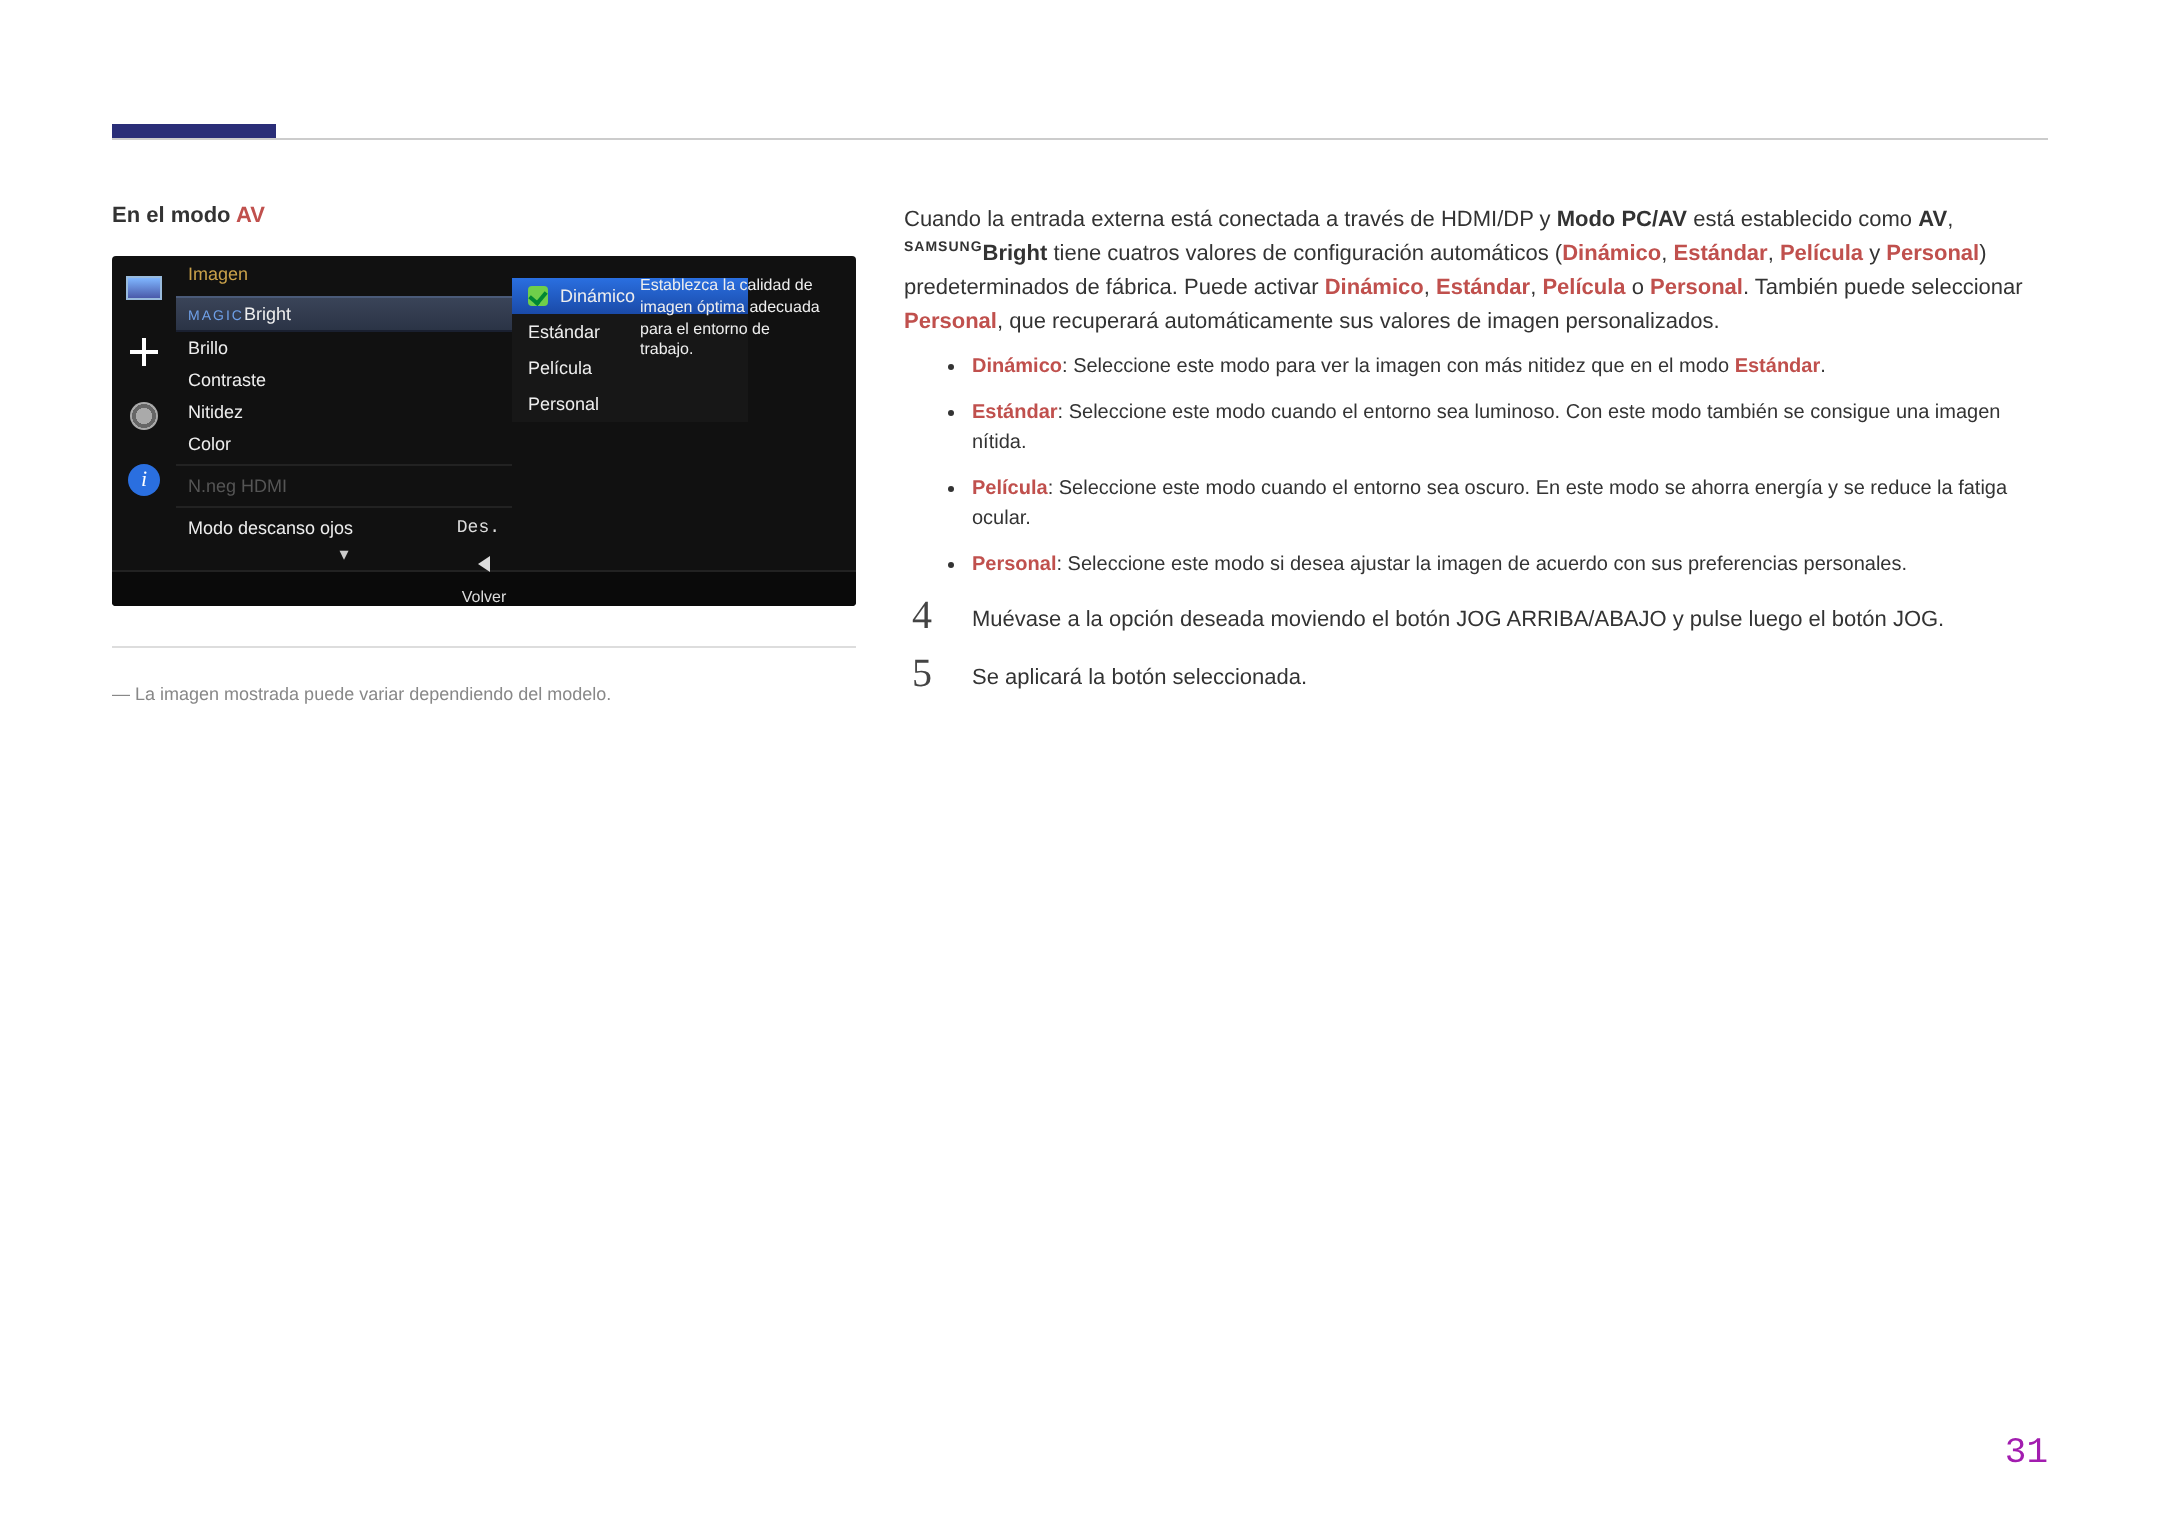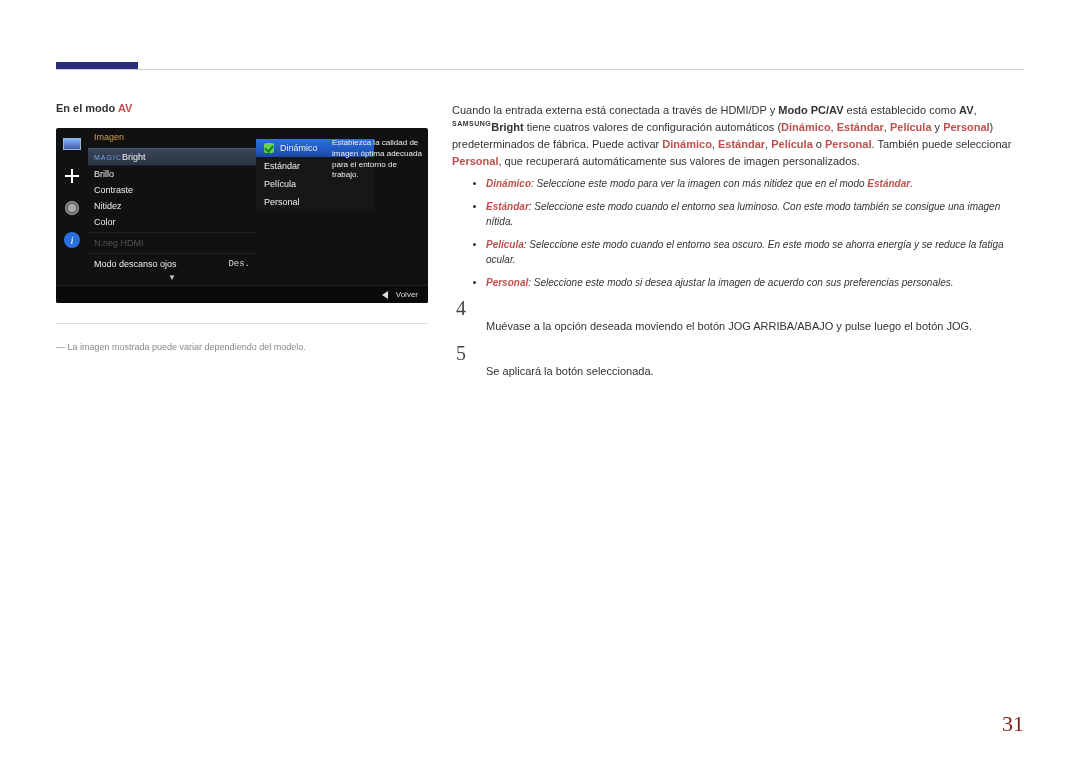--- a/index.html
+++ b/index.html
@@ -109,61 +109,61 @@
   .checkmark {
     width:10px; height:10px; border-radius:2px;
     background:#6fcf4a; position:relative;
   }
   .checkmark::after {
     content:""; position:absolute; left:2px; top:1px;
     width:4px; height:6px; border:solid #083; border-width:0 2px 2px 0;
     transform: rotate(40deg);
   }
   .osd-desc {
-    position:absolute; top:10px; right:6px; width:90px;
+    position:absolute; top:10px; right:18px; width:90px;
     font-size:8px; line-height:1.35; color:#eee;
   }
   .osd-footer {
     position:absolute; bottom:0; left:0; right:0; height:18px;
     background:#0a0a0a; border-top:1px solid #222;
     display:flex; justify-content:flex-end; align-items:center; gap:8px;
-    padding:0 10px; font-size:8px; color:#ddd;
+    padding:0 10px; font-size:8px; color:#ddd;flex-direction:column;
   }
   .tri-left {
     width:0;height:0;border-top:4px solid transparent;border-bottom:4px solid transparent;
     border-right:6px solid #ddd;
   }
 
   .caption {
     font-size: 9px; color:#888; margin-top:20px;
     border-top:1px solid #ddd;
     padding-top:18px;
   }
   .caption::before { content:"― "; }
 
   
   .right-col p { margin-bottom:4px; }
   .accent { color:#c0504d; font-weight:bold; }
   .bold { font-weight:bold; }
   .small-sup { font-size:7px; letter-spacing:0.5px; vertical-align:super; font-weight:bold;}
   .sup-wrap { white-space:nowrap; }
-  .modes-list { list-style: disc; margin: 6px 0 4px 34px; font-style: italic; }
+  .modes-list { list-style: disc; margin: 6px 0 4px 34px; }
   .modes-list li { margin-bottom:8px; font-size:10px; line-height:1.5; }
 
   .step { display:flex; gap:16px; margin:8px 0 6px 0; align-items:flex-start; }
   .step-num {
     font-family: Georgia, 'Times New Roman', serif;
     font-size:20px; color:#444; width:18px; text-align:center;
     line-height:1;
   }
-  .step-text { font-size:11px; padding-top:4px;margin-top:16px; }
+  .step-text { font-size:11px; padding-top:4px; }
 
   .pagenum {
     position:absolute; bottom:26px; right:56px;
-    font-family: Liberation Serif, serif; font-size:22px; color:#7f1d1d;
+    font-family: Liberation Mono, monospace; font-size:18px; color:#a21caf;
   }
 </style>
 </head>
 <body>
 
 <div class="top-bar"></div>
 <div class="top-rule"></div>
 
 <div class="content">
   <div class="left-col">

